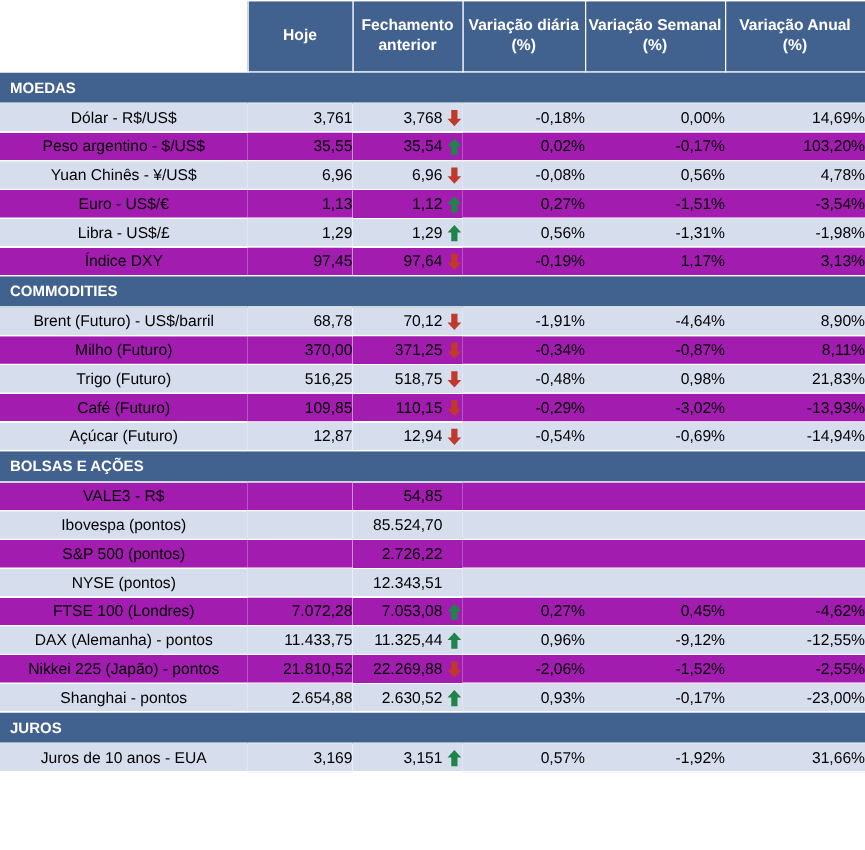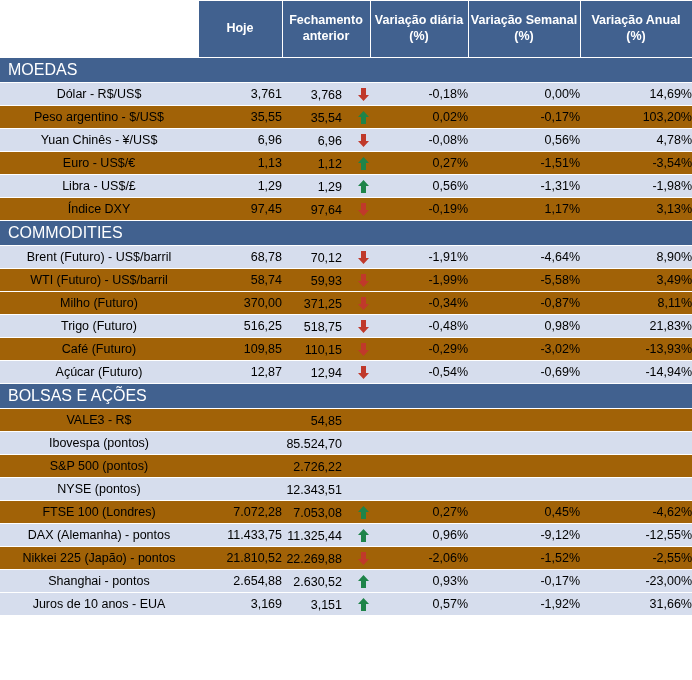--- a/index.html
+++ b/index.html
@@ -43,57 +43,57 @@
     padding: 2px 6px;
     line-height: 1.25;
   }
   thead th.blank {
     background: #ffffff;
     border: none;
   }
   tr.section td {
     background: #41618f;
     color: #ffffff;
-    font-weight: normal;
-    font-size: 16px;
+    font-weight: bold;
+    font-size: 12px;
     height: 22px;
     padding: 1px 8px;
     border-bottom: 1px solid #ffffff;
     border-top: 1px solid #ffffff;
   }
   tr.row td {
     height: 22px;
     border-bottom: 1px solid #ffffff;
     font-size: 12.5px;
   }
   tr.row.alt td { background: #d6dded; }
-  tr.row.plain td { background: #a16207; }
+  tr.row.plain td { background: #a21caf; }
 
   td.label {
     text-align: center;
     padding: 1px 6px 1px 8px;
     white-space: nowrap;
     overflow: hidden;
   }
   td.num {
     text-align: right;
     padding: 1px 8px 1px 4px;
     white-space: nowrap;
   }
   td.prev {
     text-align: right;
     padding: 1px 2px 1px 4px;
     white-space: nowrap;
     position: relative;
   }
   .prev-wrap {
     display: flex;
-    align-items: flex-end;
+    align-items: center;
     justify-content: flex-end;
-    gap: 15px;
+    gap: 3px;
   }
   .prev-num { display: inline-block; }
   .arrow {
     display: inline-block;
     width: 13px;
     height: 15px;
     flex: 0 0 13px;
     position: relative;
   }
   .arrow svg { display: block; }
@@ -241,37 +241,20 @@
                 <polygon points="6.5,14 1,8 4,8 4,1 9,1 9,8 12,8" fill="#c0392b"></polygon>
               </svg>
             </span>
           </span>
         </td>
         <td class="num">-1,91%</td>
         <td class="num">-4,64%</td>
         <td class="num">8,90%</td>
       </tr>
       <tr class="row plain">
-        <td class="label">WTI (Futuro) - US$/barril</td>
-        <td class="num">58,74</td>
-        <td class="prev">
-          <span class="prev-wrap">
-            <span class="prev-num">59,93</span>
-            <span class="arrow ">
-              <svg width="13" height="15" viewBox="0 0 13 15">
-                <polygon points="6.5,14 1,8 4,8 4,1 9,1 9,8 12,8" fill="#c0392b"></polygon>
-              </svg>
-            </span>
-          </span>
-        </td>
-        <td class="num">-1,99%</td>
-        <td class="num">-5,58%</td>
-        <td class="num">3,49%</td>
-      </tr>
-      <tr class="row plain">
         <td class="label">Milho (Futuro)</td>
         <td class="num">370,00</td>
         <td class="prev">
           <span class="prev-wrap">
             <span class="prev-num">371,25</span>
             <span class="arrow ">
               <svg width="13" height="15" viewBox="0 0 13 15">
                 <polygon points="6.5,14 1,8 4,8 4,1 9,1 9,8 12,8" fill="#c0392b"></polygon>
               </svg>
             </span>
@@ -447,20 +430,23 @@
             <span class="arrow ">
               <svg width="13" height="15" viewBox="0 0 13 15">
                 <polygon points="6.5,1 12,7 9,7 9,14 4,14 4,7 1,7" fill="#1e8449"></polygon>
               </svg>
             </span>
           </span>
         </td>
         <td class="num">0,93%</td>
         <td class="num">-0,17%</td>
         <td class="num">-23,00%</td>
+      </tr>
+      <tr class="section">
+        <td colspan="6">JUROS</td>
       </tr>
       <tr class="row alt">
         <td class="label">Juros de 10 anos - EUA</td>
         <td class="num">3,169</td>
         <td class="prev">
           <span class="prev-wrap">
             <span class="prev-num">3,151</span>
             <span class="arrow ">
               <svg width="13" height="15" viewBox="0 0 13 15">
                 <polygon points="6.5,1 12,7 9,7 9,14 4,14 4,7 1,7" fill="#1e8449"></polygon>

